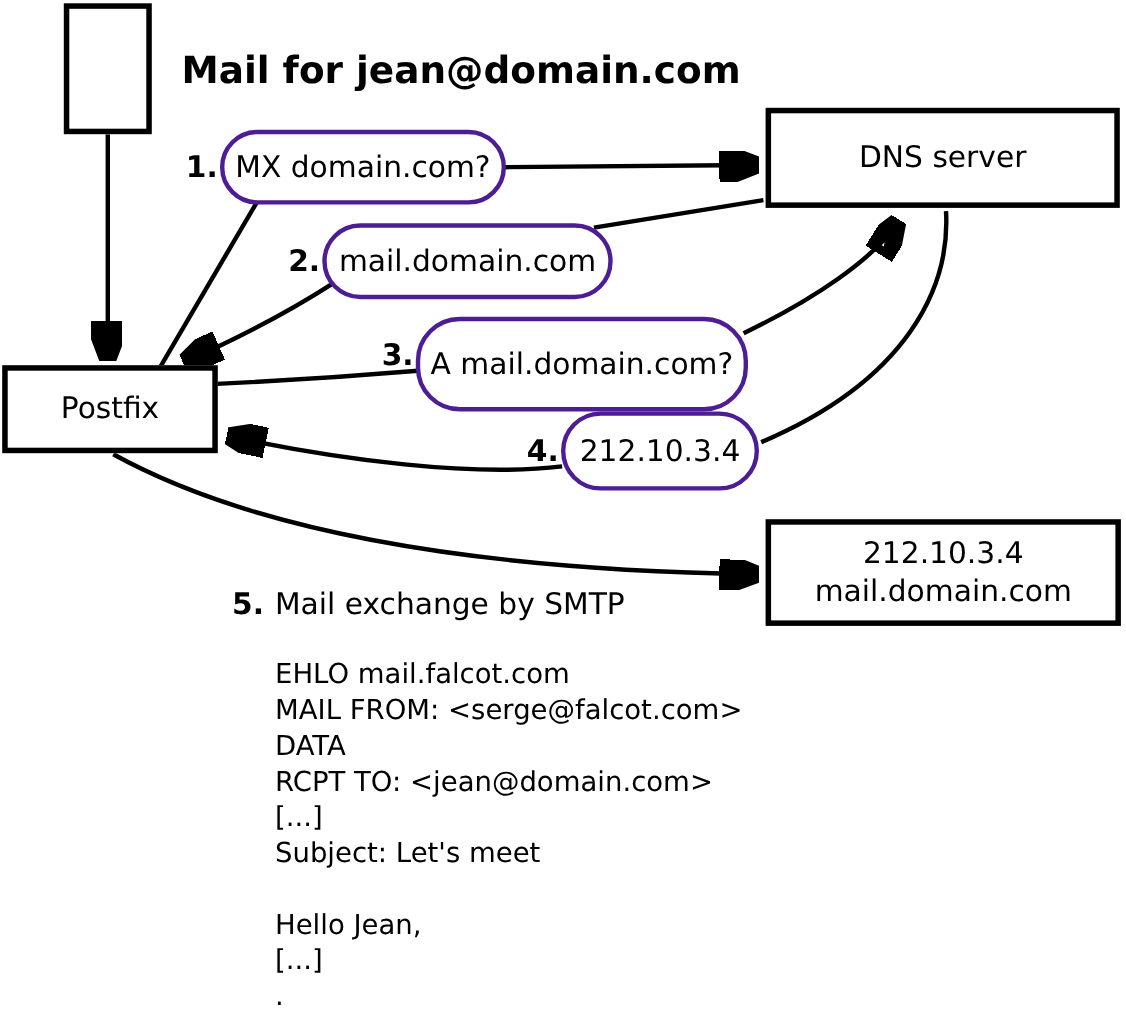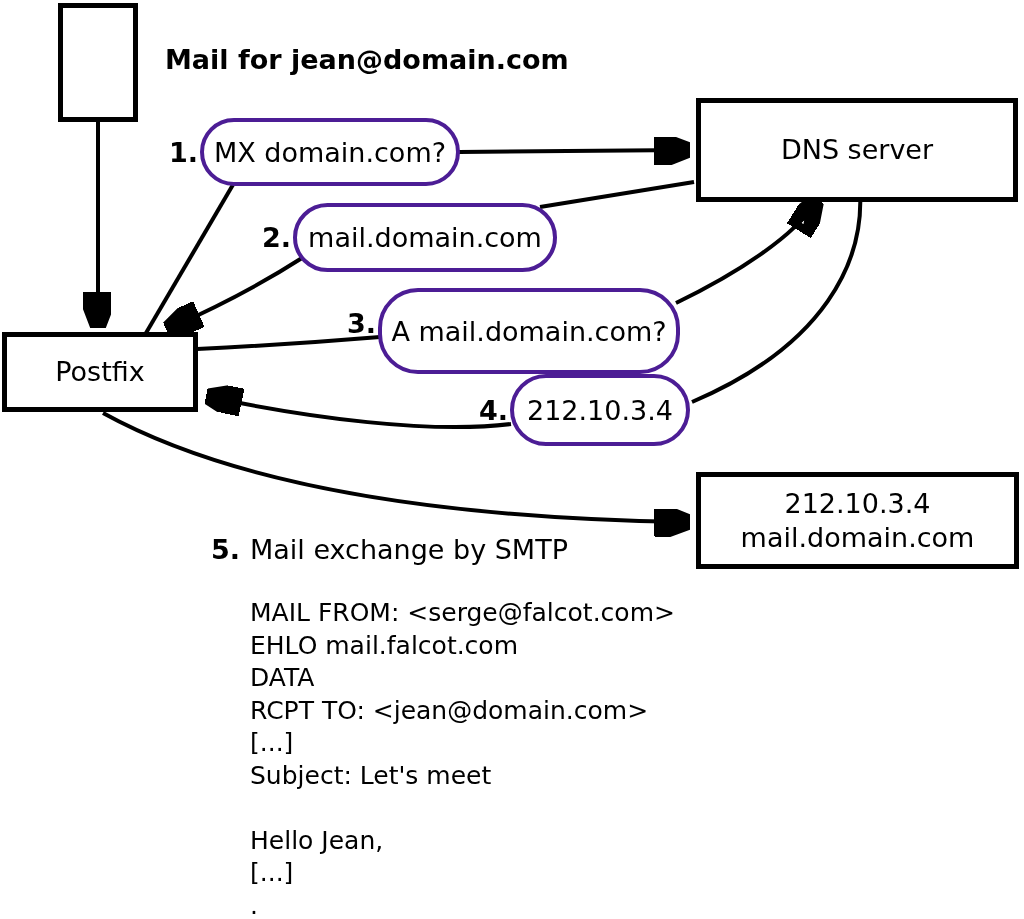--- a/index.html
+++ b/index.html
@@ -47,21 +47,21 @@
   .step-num {
     display: flex;
     align-items: center;
     justify-content: flex-end;
     font-size: 27px;
     font-weight: 700;
     white-space: nowrap;
   }
 
   .mail-for {
-    font-size: 27px;
+    font-size: 34px;
     font-weight: 600;
     white-space: nowrap;
   }
 
   .step5-text {
     font-size: 27px;
     white-space: nowrap;
   }
 
   .smtp-block {
@@ -109,21 +109,21 @@
     <path d="M 103 413 C 230 483 430 518 686 522" marker-end="url(#arrow)"></path>
   </svg>
 
   <div class="abs" style="left:58px; top:3px; width:80px; height:119px; border:5px solid #000; background:#fff;"></div>
 
   <div class="abs mail-for" style="left:165px; top:44px;">Mail for jean@domain.com</div>
 
   <div class="abs step-num" style="left:130px; top:118px; width:68px; height:68px;">1.</div>
   <div class="abs pill" style="left:200px; top:118px; width:260px; height:68px;">MX domain.com?</div>
 
-  <div class="abs node-box" style="left:696px; top:98px; width:322px; height:104px;">
+  <div class="abs node-box" style="left:696px; top:98px; width:322px; height:91px;">
     <span>DNS server</span>
   </div>
 
   <div class="abs step-num" style="left:223px; top:203px; width:68px; height:69px;">2.</div>
   <div class="abs pill" style="left:293px; top:203px; width:264px; height:69px;">mail.domain.com</div>
 
   <div class="abs step-num" style="left:308px; top:288px; width:68px; height:70px;">3.</div>
   <div class="abs pill" style="left:378px; top:288px; width:302px; height:86px;">A mail.domain.com?</div>
 
   <div class="abs node-box" style="left:2px; top:332px; width:196px; height:80px;">
@@ -135,22 +135,22 @@
 
   <div class="abs node-box" style="left:696px; top:472px; width:323px; height:97px;">
     <span>212.10.3.4</span>
     <span>mail.domain.com</span>
   </div>
 
   <div class="abs step-num" style="left:160px; top:533px; width:80px; height:32px;">5.</div>
   <div class="abs step5-text" style="left:250px; top:534px;">Mail exchange by SMTP</div>
 
   <div class="abs smtp-block" style="left:250px; top:597px; width:520px;">
+    <div class="smtp-line">EHLO mail.falcot.com</div>
     <div class="smtp-line">MAIL FROM: &lt;serge@falcot.com&gt;</div>
-    <div class="smtp-line">EHLO mail.falcot.com</div>
     <div class="smtp-line">DATA</div>
     <div class="smtp-line">RCPT TO: &lt;jean@domain.com&gt;</div>
     <div class="smtp-line">[...]</div>
     <div class="smtp-line">Subject: Let's meet</div>
     <div class="smtp-line"></div>
     <div class="smtp-line">Hello Jean,</div>
     <div class="smtp-line">[...]</div>
     <div class="smtp-line">.</div>
   </div>
 

